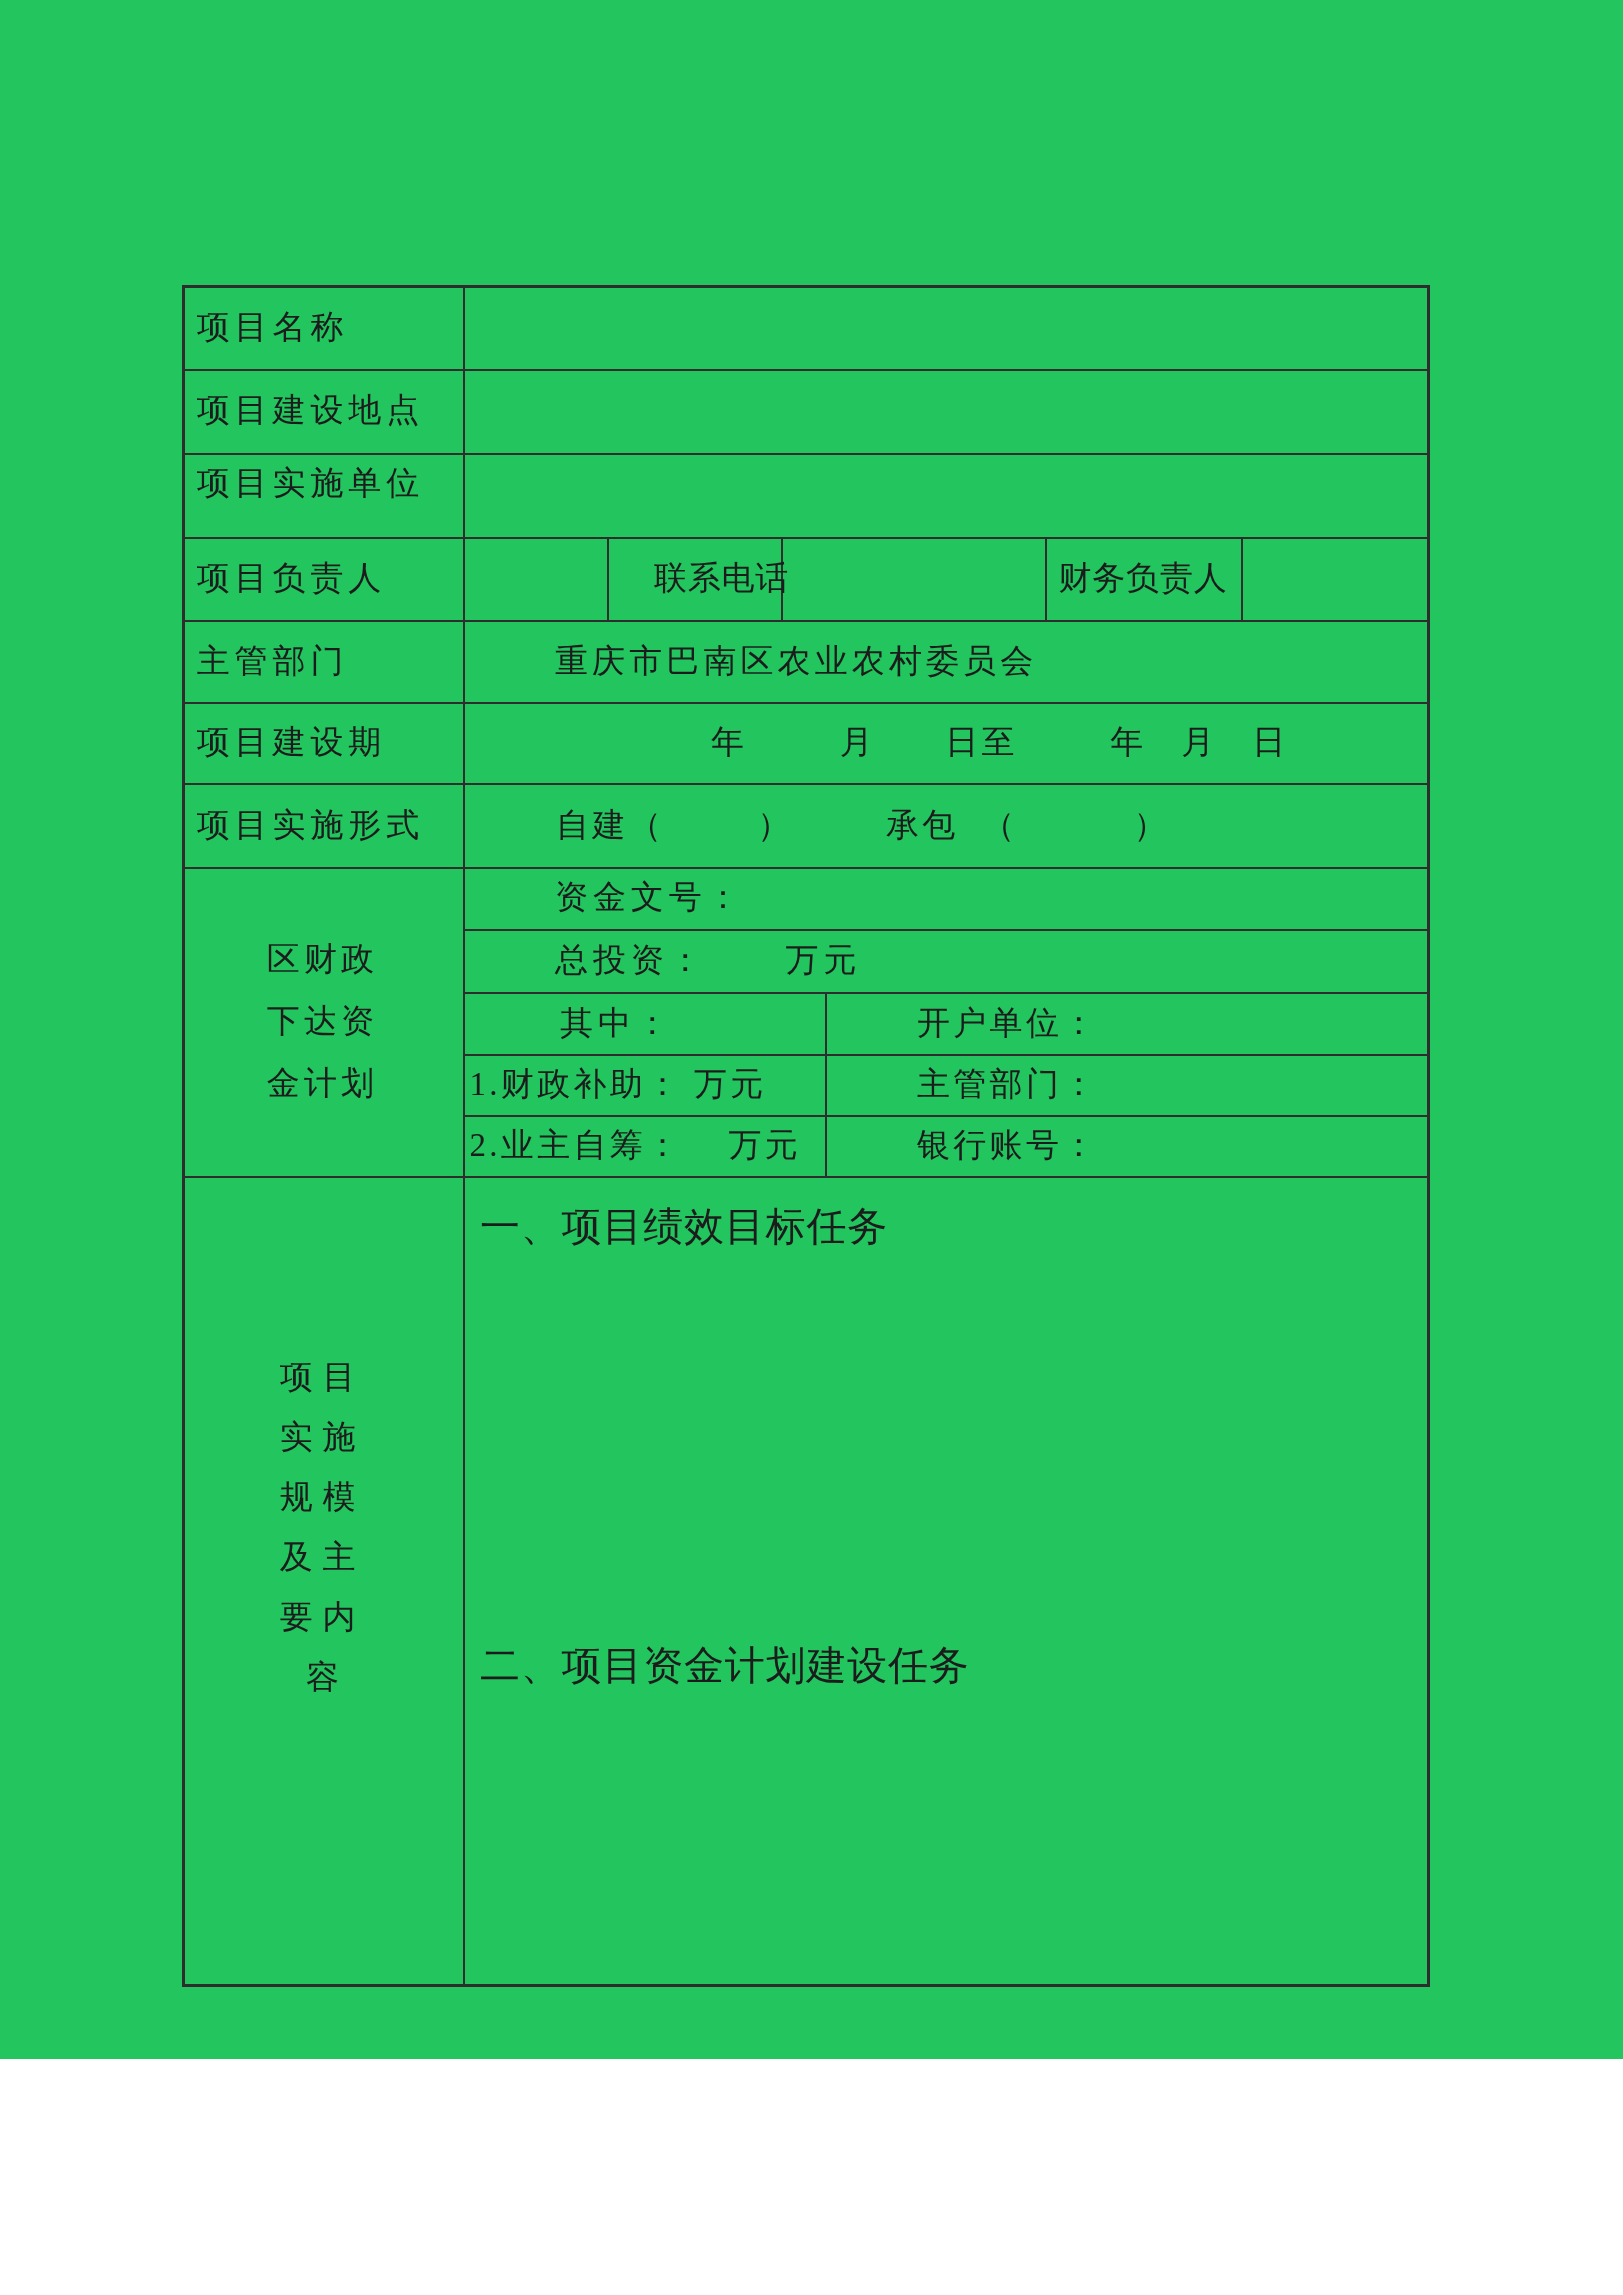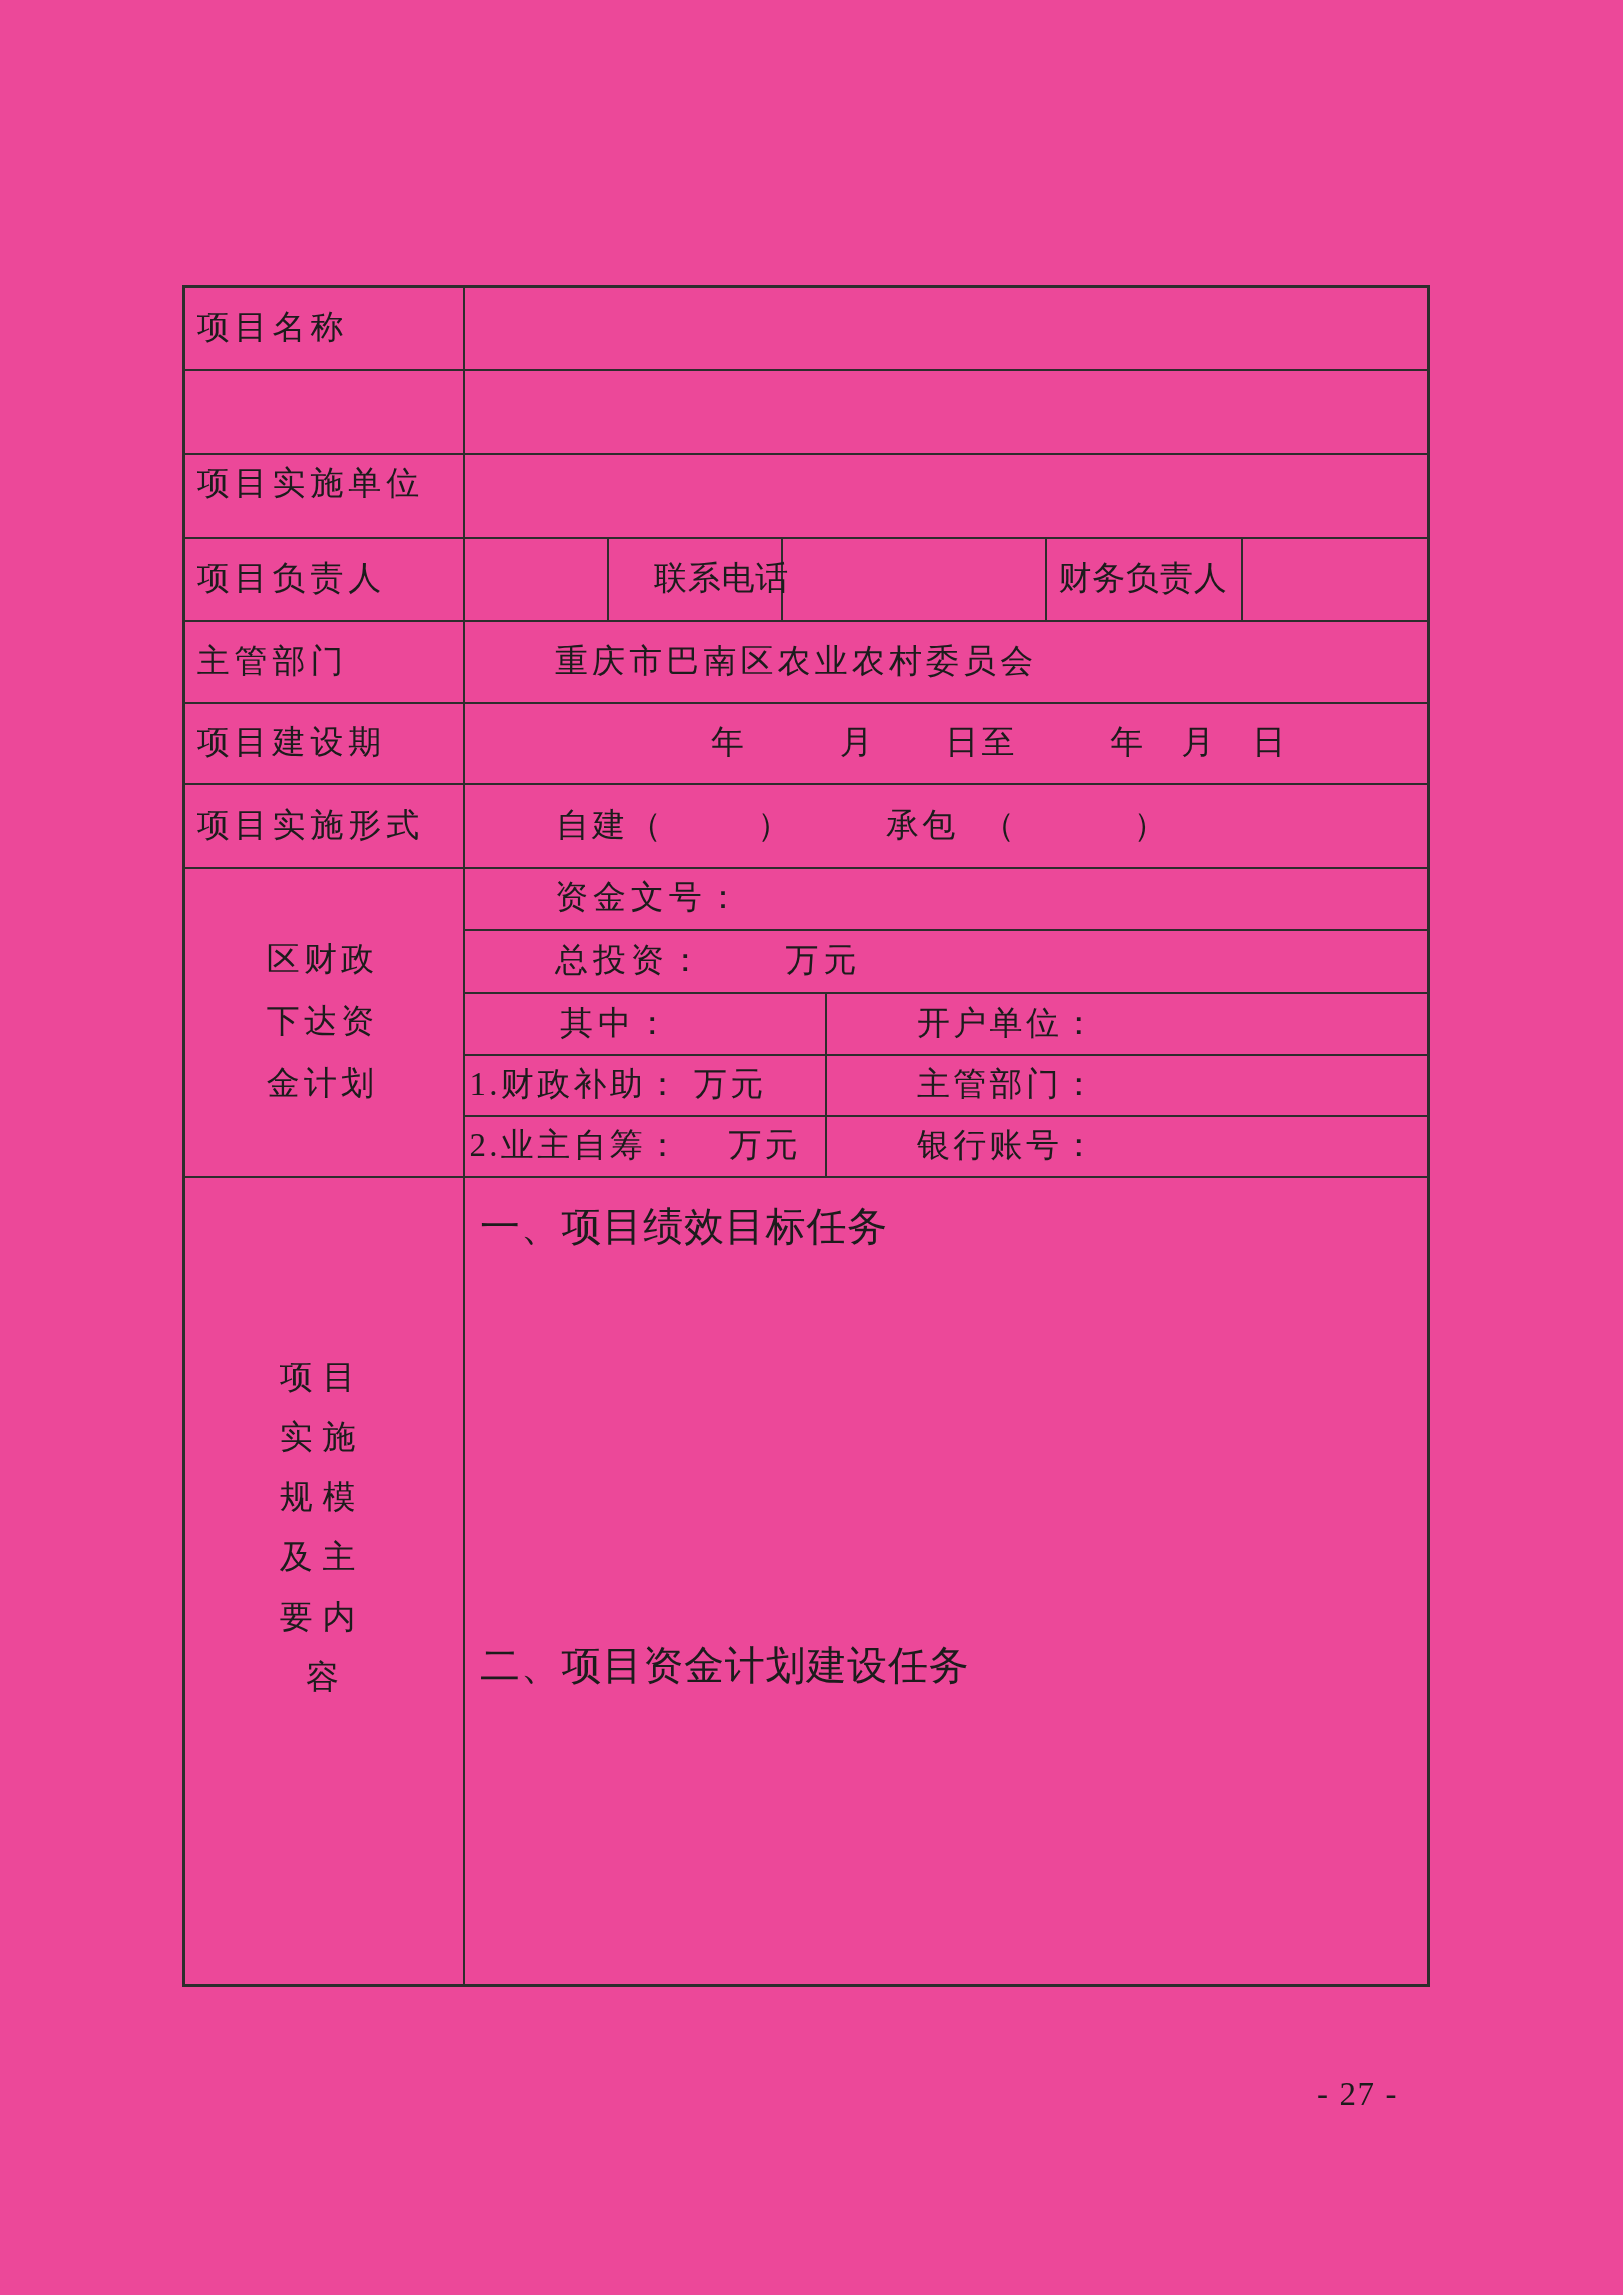--- a/index.html
+++ b/index.html
@@ -1,16 +1,16 @@
 <!DOCTYPE html>
 <html style="font-size:13px"><head>
 <meta charset="utf-8">
 <style>
   html,body{margin:0;padding:0;background:#ffffff;}
-  .page{position:relative;width:1623px;height:2295px;background:#ec4899;overflow:hidden;
+  .page{position:relative;width:1623px;height:2059px;background:#22c55e;overflow:hidden;
         font-family:"Liberation Serif","DejaVu Serif",serif;color:#1c1c1c;}
   .tbl{position:absolute;left:182px;top:285px;width:1248px;height:1702px;}
   .hl,.vl{position:absolute;background:#2d2d2d;}
   .cell{position:absolute;display:flex;align-items:center;font-size:33px;}
   .lblcol{left:0;width:281px;padding-left:14.7px;letter-spacing:4.9px;box-sizing:border-box;}
   .ctr{justify-content:center;padding-left:0;}
   .pre{white-space:pre;}
   .vstack{position:absolute;display:flex;flex-direction:column;align-items:center;}
   .vstack div{text-align:center;}
   .hdg{position:absolute;font-size:40px;font-weight:normal;letter-spacing:0.8px;white-space:nowrap;text-align:right;}
@@ -43,20 +43,23 @@
 
     <div class="vl" style="left:281px;top:0;width:1.6px;height:1702px;"></div>
     <div class="vl" style="left:425px;top:252px;width:1.6px;height:83px;"></div>
     <div class="vl" style="left:599px;top:252px;width:1.6px;height:83px;"></div>
     <div class="vl" style="left:863px;top:252px;width:1.6px;height:83px;"></div>
     <div class="vl" style="left:1059px;top:252px;width:1.6px;height:83px;"></div>
     <div class="vl" style="left:643px;top:707px;width:1.6px;height:184px;"></div>
 
     <div class="cell lblcol" style="top:0;height:84px;">
         <span>项目名称</span>
+      </div>
+    <div class="cell lblcol" style="top:84px;height:83px;">
+        <span>项目建设地点</span>
       </div>
     <div class="cell lblcol" style="top:156px;height:84px;">
         <span>项目实施单位</span>
       </div>
     <div class="cell lblcol" style="top:252px;height:83px;">
         <span>项目负责人</span>
       </div>
     <div class="cell lblcol" style="top:335px;height:83px;">
         <span>主管部门</span>
       </div>

